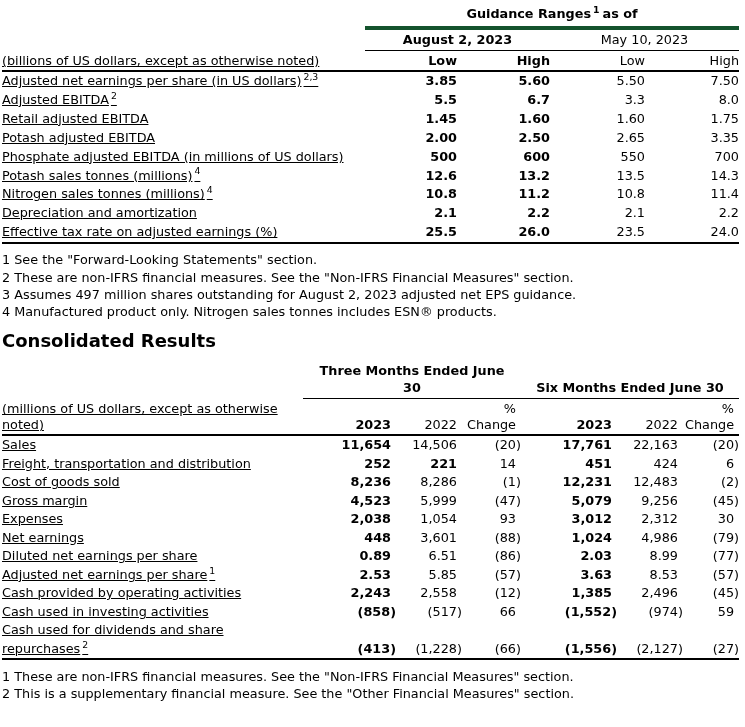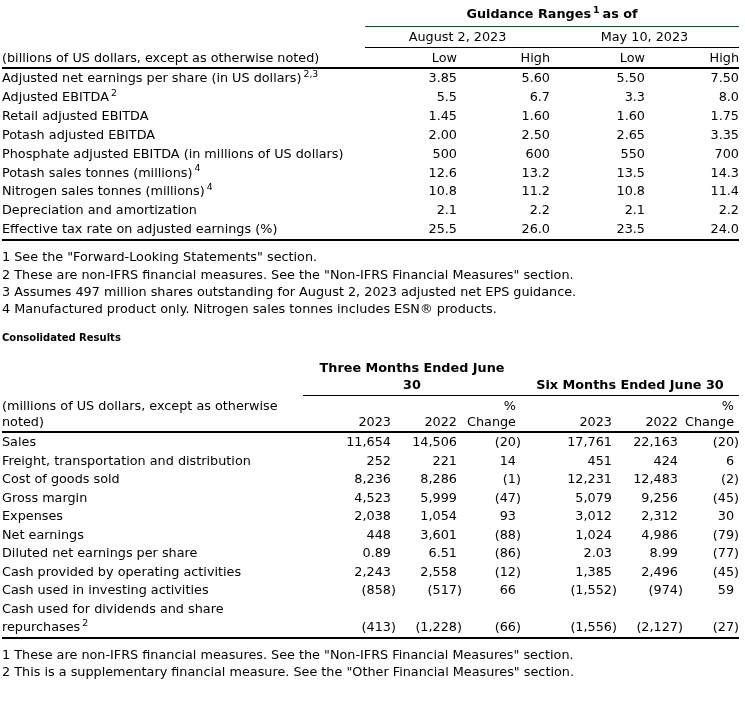--- a/index.html
+++ b/index.html
@@ -4,40 +4,40 @@
 <style>
   html,body { margin:0; padding:0; background:#fff; }
   body {
     width:745px; height:727px; overflow:hidden;
     font-family:"DejaVu Sans","Liberation Sans",sans-serif;
     font-size:12.8px; color:#000;
   }
   .page { padding:4px 4px 0 2px; }
   table { border-collapse:collapse; table-layout:fixed; }
   th, td { padding:0; font-weight:normal; }
-  .b { font-weight:normal; }
+  .b { font-weight:bold; }
   .num { text-align:right; white-space:nowrap; }
-  .lbl { text-align:left; white-space:nowrap; }
+  .lbl { text-align:left; white-space:nowrap;text-decoration:underline; }
   sup.sup { font-size:9.3px; line-height:0; margin-left:2px; }
   .after-sup { margin-left:3px; }
 
   
   #t1 { width:737px; }
-  #t1 .title-row th { font-weight:bold; text-align:center; border-bottom:1px solid #14532d; padding:2px 0 4px; line-height:16px; }
+  #t1 .title-row th { font-weight:bold; text-align:center; border-bottom:4px solid #14532d; padding:2px 0 4px; line-height:16px; }
   #t1 .dates-row th { text-align:center; border-bottom:1px solid #000; padding:2px 0 3px; line-height:15px; }
   #t1 .colhdr-row td, #t1 .colhdr-row th { border-bottom:2px solid #000; vertical-align:bottom; padding:2px 0 2px; line-height:15px; }
   #t1 tbody td { line-height:18.9px; vertical-align:bottom; }
   #t1 tbody tr:last-child td { border-bottom:2px solid #000; }
 
   
   .fn { margin:5px 0 0 0; }
   .fn p { margin:0; padding-top:4.3px; line-height:13px; }
 
   
-  h2.section { font-size:10px; font-weight:bold; margin:15px 0 0 0; line-height:15px; }
+  h2.section { font-size:18px; font-weight:bold; margin:15px 0 0 0; line-height:15px; }
 
   
   #t2 { width:737px; margin-top:14px; }
   #t2 .grp-row th { font-weight:bold; text-align:center; vertical-align:bottom; border-bottom:1px solid #000; padding:0 0 2px 0; line-height:17px; }
   #t2 .colhdr-row td, #t2 .colhdr-row th { border-bottom:2px solid #000; vertical-align:bottom; padding:2px 0 2px; line-height:15.5px; }
   #t2 .colhdr-row .lbl { white-space:normal; }
   #t2 tbody td { line-height:18.5px; vertical-align:bottom; }
   #t2 tbody tr:last-child td { border-bottom:2px solid #000; }
 </style>
 </head>
@@ -179,21 +179,21 @@
         <td class="num fin b" style="padding-right: 5px;">11,654</td>
         <td class="num fin" style="padding-right: 5px;">14,506</td>
         <td class="num fin">(20)</td>
         <td class="num fin b" style="padding-right: 5px;">17,761</td>
         <td class="num fin" style="padding-right: 5px;">22,163</td>
         <td class="num fin">(20)</td>
       </tr>
       <tr>
         <td class="lbl"><span>Freight, transportation and distribution</span></td>
         <td class="num fin b" style="padding-right: 5px;">252</td>
-        <td class="num fin" style="padding-right: 5px;">221</td>
+        <td class="num fin" style="padding-right: 5px; font-weight: bold;">221</td>
         <td class="num fin" style="padding-right: 5px;">14</td>
         <td class="num fin b" style="padding-right: 5px;">451</td>
         <td class="num fin" style="padding-right: 5px;">424</td>
         <td class="num fin" style="padding-right: 5px;">6</td>
       </tr>
       <tr>
         <td class="lbl"><span>Cost of goods sold</span></td>
         <td class="num fin b" style="padding-right: 5px;">8,236</td>
         <td class="num fin" style="padding-right: 5px; margin-top: 40px;">8,286</td>
         <td class="num fin">(1)</td>
@@ -229,20 +229,29 @@
         <td class="num fin">(79)</td>
       </tr>
       <tr>
         <td class="lbl"><span>Diluted net earnings per share</span></td>
         <td class="num fin b" style="padding-right: 5px;">0.89</td>
         <td class="num fin" style="padding-right: 5px;">6.51</td>
         <td class="num fin">(86)</td>
         <td class="num fin b" style="padding-right: 5px;">2.03</td>
         <td class="num fin" style="padding-right: 5px;">8.99</td>
         <td class="num fin">(77)</td>
+      </tr>
+      <tr>
+        <td class="lbl"><span>Adjusted net earnings per share</span><sup class="sup">1</sup></td>
+        <td class="num fin b" style="padding-right: 5px;">2.53</td>
+        <td class="num fin" style="padding-right: 5px;">5.85</td>
+        <td class="num fin">(57)</td>
+        <td class="num fin b" style="padding-right: 5px;">3.63</td>
+        <td class="num fin" style="padding-right: 5px;">8.53</td>
+        <td class="num fin">(57)</td>
       </tr>
       <tr>
         <td class="lbl"><span>Cash provided by operating activities</span></td>
         <td class="num fin b" style="padding-right: 5px;">2,243</td>
         <td class="num fin" style="padding-right: 5px;">2,558</td>
         <td class="num fin">(12)</td>
         <td class="num fin b" style="padding-right: 5px;">1,385</td>
         <td class="num fin" style="padding-right: 5px;">2,496</td>
         <td class="num fin">(45)</td>
       </tr>

